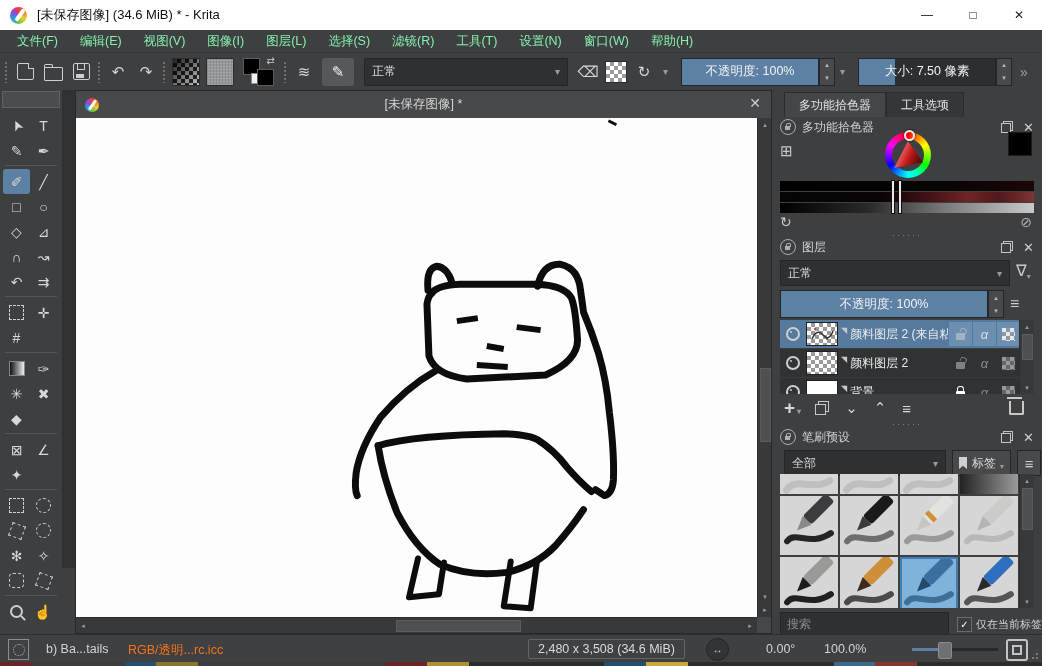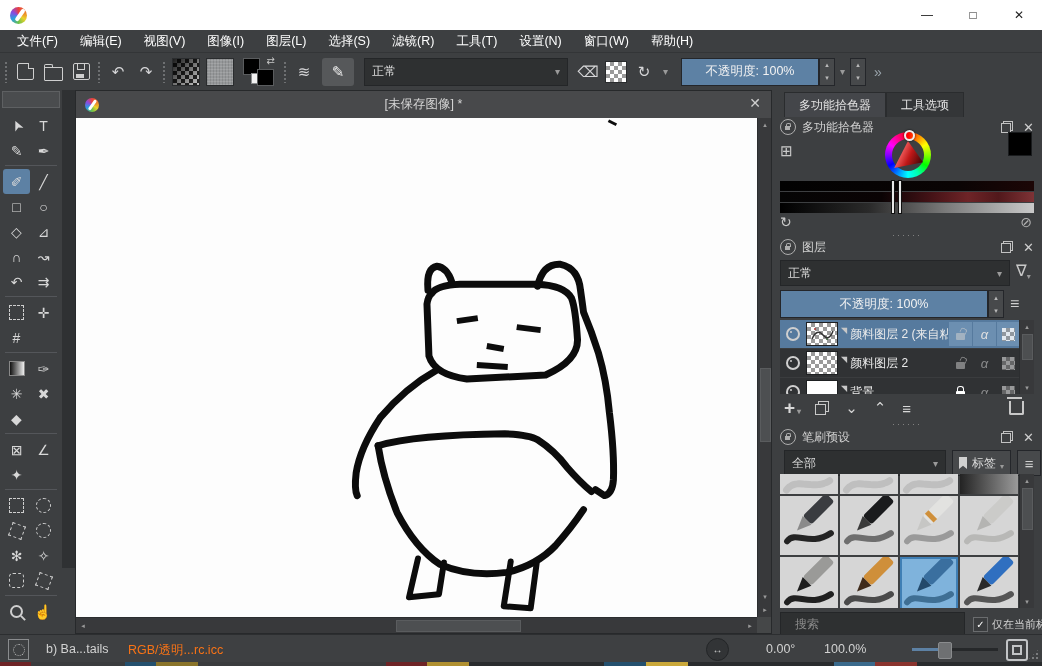--- a/index.html
+++ b/index.html
@@ -8,21 +8,21 @@
   
   #titlebar{position:absolute;left:0;top:0;width:1042px;height:30px;background:#fff;color:#111;display:flex;align-items:center}
   .kicon{border-radius:50%;background:conic-gradient(#e84040,#ec7a2a,#ecd22a,#6cc24a,#2a9de0,#8a4ae0,#e84040);position:relative;flex:none}
   .kicon::after{content:"";position:absolute;left:45%;top:8%;width:22%;height:84%;background:#fff;transform:rotate(35deg);border-radius:2px}
   #titlebar .kicon{width:17px;height:17px;margin:0 10px 0 10px}
   #title-text{font-size:13px;color:#101010}
   #win-btns{margin-left:auto;display:flex;height:30px}
   .winbtn{width:46px;height:30px;display:flex;align-items:center;justify-content:center;font-size:12px;color:#222}
   
   #menubar{position:absolute;left:0;top:30px;width:1042px;height:22px;background:#3d3f41;border-bottom:1px solid #333537;display:flex;align-items:center;padding-left:6px}
-  .mi{padding:0 11px;font-size:12.5px;color:#ffffff;line-height:22px}
+  .mi{padding:0 11px;font-size:12.5px;color:#86efac;line-height:22px}
   
   #toolbar{position:absolute;left:0;top:53px;width:1042px;height:37px;background:#3d3f41;border-bottom:1px solid #2c2e30;display:flex;align-items:center;padding-left:2px}
   .thandle{width:5px;height:22px;margin:0 2px;background-image:radial-gradient(#6e7072 1px,transparent 1.2px);background-size:4px 4px;flex:none}
   .tbtn{width:28px;height:28px;display:flex;align-items:center;justify-content:center;font-size:15px;color:#d6d6d8;flex:none}
   .sq{width:15px;height:15px;border:1.5px solid #cfcfcf;border-radius:2px;position:relative}
   .sq.doc::after{content:"";position:absolute;right:-1px;top:-1px;width:5px;height:5px;background:#3d3f41;border-left:1.5px solid #cfcfcf;border-bottom:1.5px solid #cfcfcf}
   .folder{width:17px;height:12px;border:1.5px solid #cfcfcf;border-radius:1px;position:relative;margin-top:4px}
   .folder::before{content:"";position:absolute;left:-1px;top:-4px;width:7px;height:3px;border:1.5px solid #cfcfcf;border-bottom:none;border-radius:2px 2px 0 0}
   .save{width:15px;height:15px;border:1.5px solid #cfcfcf;border-radius:2px;position:relative}
   .save::before{content:"";position:absolute;left:3px;top:0;width:6px;height:5px;border:1.5px solid #cfcfcf;border-top:none}
@@ -158,21 +158,21 @@
   #brush-menu{margin-left:6px;width:22px;height:24px;border:1px solid #24262a;background:#47494b;font-size:15px;color:#d0d0d0;display:flex;align-items:center;justify-content:center}
   #brush-size-btn{margin-left:4px;width:16px;height:24px;border:1px solid #24262a;background:#47494b;display:flex;align-items:center;justify-content:center}
   #brush-size-btn span{width:7px;height:12px;border:1px dotted #c0c0c0}
   #brush-gridwrap{position:absolute;left:0;top:46px;width:254px;height:134px;overflow:hidden}
   #brush-grid{display:grid;grid-template-columns:repeat(4,58px);grid-template-rows:20px 59px 59px;gap:2px;width:240px}
   .bcell{background:#d6d6d6;overflow:hidden}
   .bcell svg{width:100%;height:100%;display:block}
   .bsel{outline:2px solid #3f7fb5;outline-offset:-2px}
   #bgrid-scroll{position:absolute;right:0;top:0;width:14px;height:134px;background:#38393b;border-left:1px solid #2c2e30}
   #brush-search-row{position:absolute;left:0;top:184px;width:254px;display:flex;align-items:center}
-  #brush-search{width:172px;height:22px;background:#2e3031;border:1px solid #242628;color:#d6d6d6;font-size:12px;padding:0 14px;font-family:"Liberation Sans",sans-serif}
+  #brush-search{width:172px;height:22px;background:#2e3031;border:1px solid #242628;color:#d6d6d6;font-size:12px;padding:0 6px;font-family:"Liberation Sans",sans-serif}
   #brush-search::placeholder{color:#8a8a8a}
   #tag-check{width:13px;height:13px;background:#3a3c3e;border:1px solid #6a6c6e;margin-left:8px;display:flex;align-items:center;justify-content:center;font-size:10px;color:#fff;flex:none}
   #tag-check-label{font-size:11px;color:#d2d2d2;margin-left:4px;white-space:nowrap}
   
   #statusbar{position:absolute;left:0;top:634px;width:1042px;height:28px;background:#3e4042;border-top:1px solid #2c2e30;box-sizing:border-box}
   .selicon{position:absolute;left:8px;top:4px;width:19px;height:19px;border:1px solid #8a8c8e;display:flex;align-items:center;justify-content:center}
   .selicon span{width:10px;height:10px;border:1px dotted #b8b8b8;border-radius:50%}
   #sb-brush{position:absolute;left:46px;top:7px;font-size:12.5px;color:#d2d2d2}
   #sb-profile{position:absolute;left:128px;top:7px;font-size:12.5px;color:#f97316}
   #sb-dims{position:absolute;left:528px;top:4px;height:18px;border:1px solid #626466;border-radius:2px;display:flex;align-items:center;padding:0 9px;font-size:12.5px;color:#dadada}
@@ -186,20 +186,21 @@
   #sb-fit span{width:6px;height:6px;border:2px solid #c2c4c6}
   #grip{position:absolute;right:2px;bottom:1px;width:13px;height:13px;background-image:radial-gradient(#7a7c7e 1px,transparent 1.2px);background-size:4px 4px;clip-path:polygon(100% 0,100% 100%,0 100%)}
   
   #bottomstrip{position:absolute;left:0;top:662px;width:1042px;height:4px;background:linear-gradient(90deg,#6e2426 0 3%,#3a3c3e 3% 12%,#24506e 12% 15%,#8a742a 15% 19%,#3a3c3e 19% 37%,#6e2426 37% 41%,#b09030 41% 45%,#2a2c2e 45% 58%,#24506e 58% 62%,#caa83a 62% 66%,#2a2c2e 66% 80%,#3a6a8c 80% 84%,#8a342e 84% 88%,#2a2c2e 88% 100%)}
 </style>
 </head>
 <body>
 
 <div id="titlebar">
   <span class="kicon"></span>
+  <span id="title-text">[未保存图像]  (34.6 MiB)  * - Krita</span>
   <div id="win-btns">
     <span class="winbtn">—</span>
     <span class="winbtn">□</span>
     <span class="winbtn">✕</span>
   </div>
 </div>
 
 <div id="menubar">
     <div id="menu-items" style="display:flex">
       <span class="mi">文件(F)</span>
@@ -263,20 +264,23 @@
     </span>
   <span class="smallarr">▾</span>
   <div class="hslider" id="opacity-slider">
       <span>不透明度: 100%</span>
     </div>
   <span class="spin">
       <span>▴</span>
       <span>▾</span>
     </span>
   <span class="smallarr">▾</span>
+  <div class="hslider" id="size-slider">
+      <span>大小: 7.50 像素</span>
+    </div>
   <span class="spin">
       <span>▴</span>
       <span>▾</span>
     </span>
   <span id="overflow">»</span>
 </div>
 
 <div id="toolbox">
   <div id="toolbox-grip"></div>
   <div id="toolbox-grid">
@@ -706,20 +710,21 @@
     </div>
   </div>
 </div>
 
 <div id="statusbar">
   <span class="selicon">
       <span></span>
     </span>
   <span id="sb-brush">b) Ba...tails</span>
   <span id="sb-profile">RGB/透明...rc.icc</span>
+  <span id="sb-dims">2,480 x 3,508 (34.6 MiB)</span>
   <span id="sb-dial">
       <span>↔</span>
     </span>
   <span id="sb-angle">0.00°</span>
   <span id="sb-zoom">100.0%</span>
   <span id="sb-slider">
       <span class="fill"></span>
       <span class="knob"></span>
     </span>
   <span id="sb-fit">

